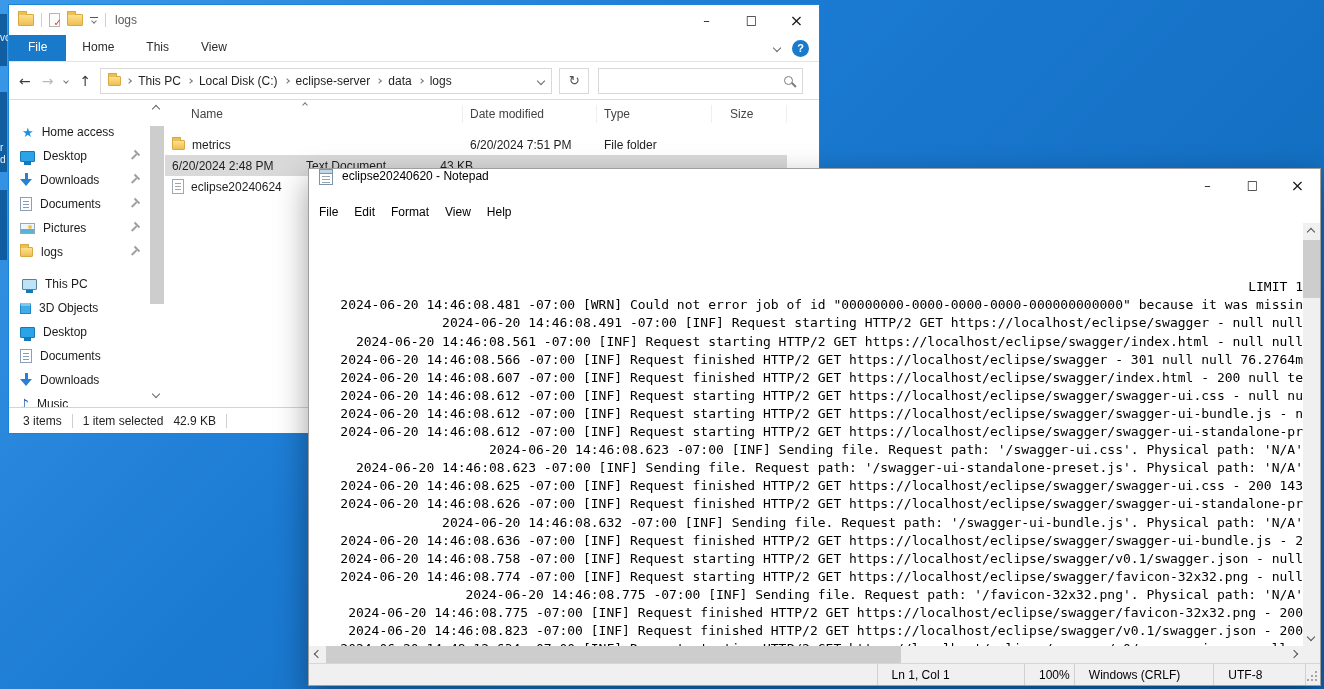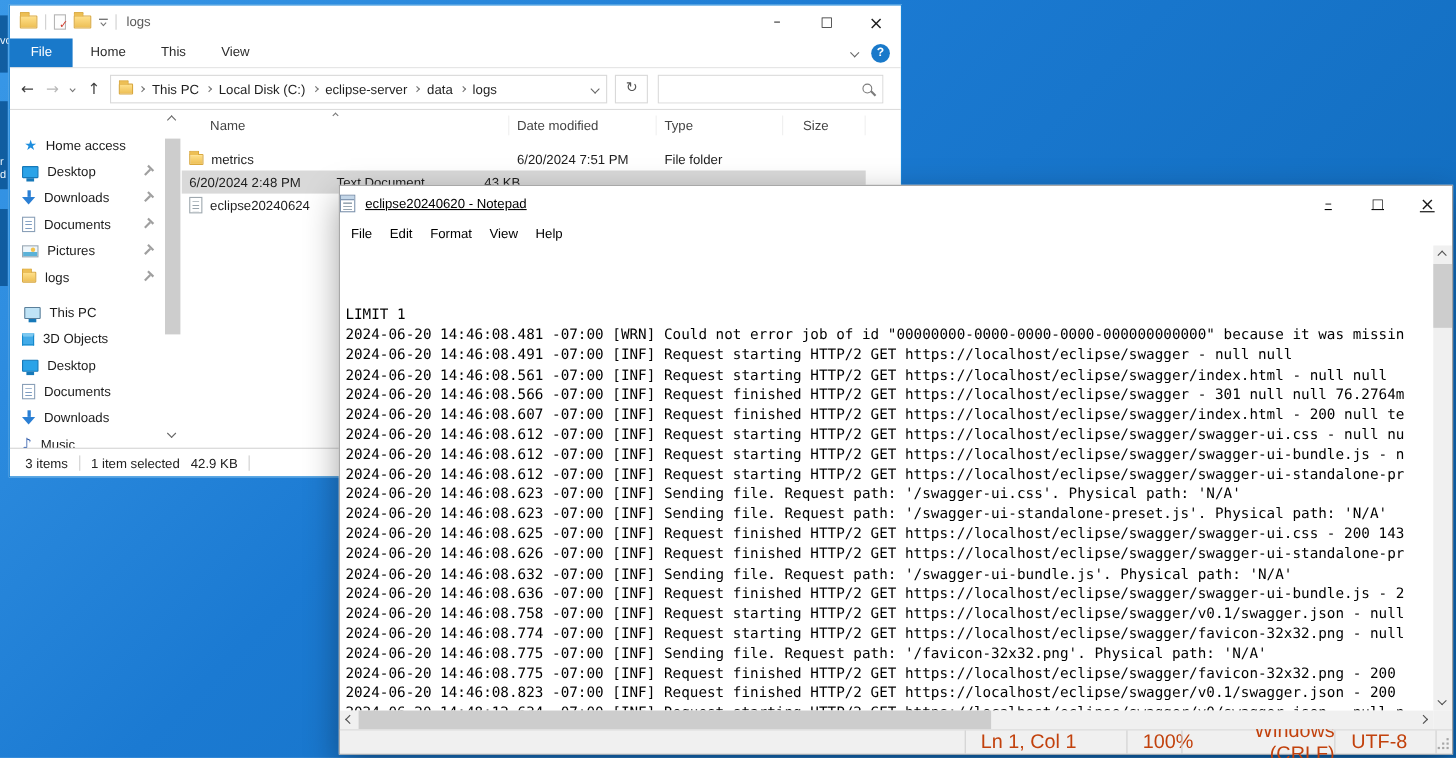--- a/index.html
+++ b/index.html
@@ -128,38 +128,38 @@
   .c-name { width:298px; display:flex; align-items:center; gap:7px; padding-left:7px; }
   .c-date { width:134px; padding-left:7px; } .c-type { width:115px; padding-left:7px; }
   .c-size { width:75px; text-align:right; padding-right:16px; }
 
   .ex-status { height:26px; flex:none; border-top:1px solid #d4d4d4; display:flex; align-items:center; gap:10px; padding-left:14px; font-size:12px; color:#222; }
 
   
   .win-notepad { position:absolute; left:308px; top:168px; width:1013px; height:518px;
     background:#fff; border:1px solid #9f9f9f; box-shadow:0 12px 30px rgba(0,0,0,.38);
     display:flex; flex-direction:column; }
-  .np-titlebar { height:32px; flex:none; display:flex; align-items:center; gap:9px;text-decoration:underline; }
+  .np-titlebar { height:32px; flex:none; display:flex; align-items:flex-start; padding-left:10px; gap:9px; }
   .np-title { font-size:12px; color:#000; }
   .np-titlebar .ctl { height:32px; }
   .np-menubar { height:22px; flex:none; display:flex; align-items:center; padding-left:2px; }
   .menu-item { padding:2px 8px; font-size:12px; color:#000; }
-  .np-main { flex:1; position:relative; overflow:hidden; }
+  .np-main { flex:1; position:relative; overflow:hidden;text-align:right; }
   .np-text { position:absolute; left:0; top:0; right:17px; bottom:17px; overflow:hidden; padding:1px 0 0 5px;
     font-family:"DejaVu Sans Mono","Liberation Mono",monospace; font-size:13px; line-height:18.1px; white-space:pre; color:#000; }
   .np-vscroll { position:absolute; right:0; top:0; bottom:17px; width:17px; background:#f0f0f0; }
   .np-vthumb { position:absolute; left:0; top:17px; width:17px; height:58px; background:#cdcdcd; }
   .vs-up { position:absolute; left:5px; top:6px; border-color:#505050; }
   .vs-dn { position:absolute; left:5px; bottom:6px; border-color:#505050; }
   .np-hscroll { position:absolute; left:0; right:17px; bottom:0; height:17px; background:#f0f0f0; }
   .np-hthumb { position:absolute; left:17px; top:0; width:575px; height:17px; background:#cdcdcd; }
   .hs-left { position:absolute; left:6px; top:5px; border-color:#505050; }
   .hs-right { position:absolute; right:6px; top:5px; border-color:#505050; }
   .np-corner { position:absolute; right:0; bottom:0; width:17px; height:17px; background:#f0f0f0; }
-  .np-status { height:22px; flex:none; background:#f0f0f0; border-top:1px solid #d7d7d7; display:flex; align-items:stretch; font-size:18px; color:#c2410c;text-align:right; }
+  .np-status { height:22px; flex:none; background:#f0f0f0; border-top:1px solid #d7d7d7; display:flex; align-items:stretch; font-size:12px; color:#000000;text-align:right; }
   .seg { display:flex; align-items:center; padding-left:14px; border-left:1px solid #d0d0d0; }
   .seg-spacer { width:570px; border-left:none; }
   .seg-cursor { width:148px; } .seg-zoom { width:50px; } .seg-eol { width:140px; } .seg-enc { width:92px; }
   .seg-last { flex:1; position:relative; }
   .grip { position:absolute; right:2px; bottom:3px; width:12px; height:12px; }
   .grip::after { content:""; position:absolute; right:1px; top:1px; width:2px; height:2px; background:#a6a6a6;
     box-shadow:-4px 4px 0 0 #a6a6a6, -8px 8px 0 0 #a6a6a6, 0 4px 0 0 #a6a6a6, -4px 8px 0 0 #a6a6a6, 0 8px 0 0 #a6a6a6; }
 </style>
 </head>
 <body>

